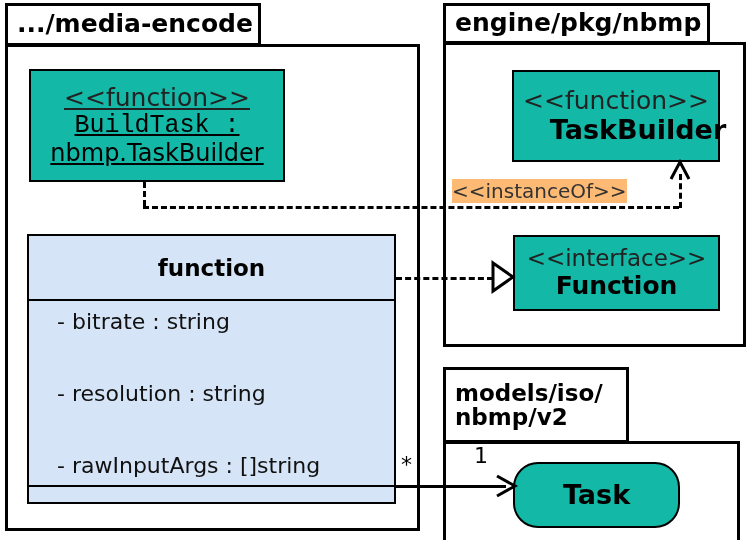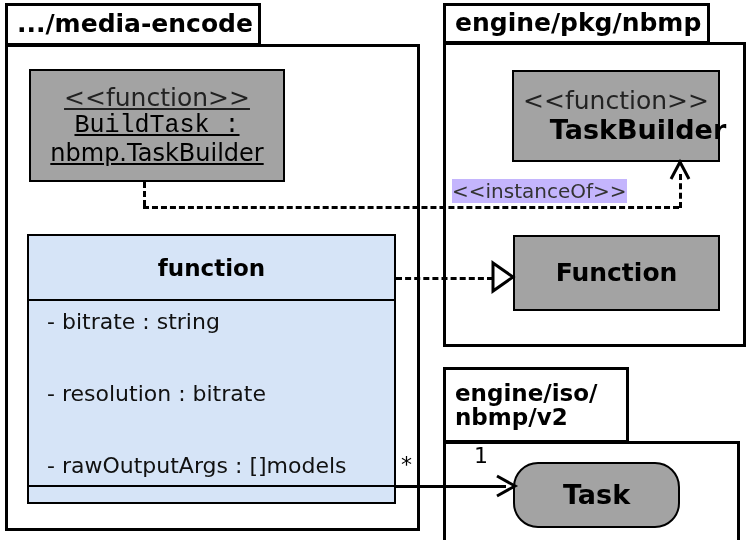--- a/index.html
+++ b/index.html
@@ -43,21 +43,21 @@
     z-index: 2;
   }
 
   
   .uml-box {
     position: absolute;
     border: 2.5px solid #000000;
     box-sizing: border-box;
     z-index: 4;
   }
-  .uml-box.tan { background: #a3a3a3; }
+  .uml-box.tan { background: #14b8a6; }
   .uml-box.blue { background: #d6e4f7; }
 
   .box-center {
     position: absolute;
     left: 0; right: 0; top: 0; bottom: 0;
     display: flex;
     flex-direction: column;
     align-items: center;
     justify-content: center;
     text-align: center;
@@ -83,21 +83,21 @@
     left: 0; right: 0;
     height: 0;
     border-top: 2.5px solid #000000;
   }
   .attr-list {
     position: absolute;
     left: 0; right: 0;
     display: flex;
     flex-direction: column;
     justify-content: space-around;
-    padding-left: 18px;
+    padding-left: 28px;
     box-sizing: border-box;
     gap: 32px;
   }
   .attr-row {
     font-size: 22px;
     color: #111111;
     white-space: nowrap;
   }
 
   
@@ -116,21 +116,21 @@
   .dash-v {
     position: absolute;
     width: 0;
     border-left: 3px dashed #000000;
     z-index: 5;
   }
   .conn-label {
     position: absolute;
     font-size: 20px;
     color: #333333;
-    background: #c4b5fd;
+    background: #fdba74;
     white-space: nowrap;
     z-index: 6;
   }
   .mult-label {
     position: absolute;
     font-size: 22px;
     color: #000000;
     z-index: 6;
   }
   .arrow-svg {
@@ -148,21 +148,21 @@
     <div class="pkg-tab-label" style="font-size:25px;">.../media-encode</div>
   </div>
   <div class="pkg-body" style="left:5px; top:44px; width:415px; height:487px;"></div>
 
   <div class="pkg-tab" style="left:443px; top:3px; width:267px; height:41px;text-align:right;">
     <div class="pkg-tab-label" style="font-size:25px;">engine/pkg/nbmp</div>
   </div>
   <div class="pkg-body" style="left:443px; top:42px; width:303px; height:305px;"></div>
 
   <div class="pkg-tab" style="left:443px; top:367px; width:186px; height:76px;">
-    <div class="pkg-tab-label" style="font-size:23px;">engine/iso/
+    <div class="pkg-tab-label" style="font-size:23px;">models/iso/
 nbmp/v2</div>
   </div>
   <div class="pkg-body" style="left:443px; top:441px; width:297px; height:113px;"></div>
 
   <div class="uml-box tan" style="left:29px; top:69px; width:256px; height:113px;">
     <div class="box-center">
       <div class="stereo uline" style="font-size:25px;">&lt;&lt;function&gt;&gt;</div>
       <div class="uline" style="font-size:25px;font-family:Liberation Mono, monospace;">BuildTask :</div>
       <div class="uline" style="font-size:24px;">nbmp.TaskBuilder</div>
     </div>
@@ -170,37 +170,38 @@
 
   <div class="uml-box tan" style="left:512px; top:70px; width:208px; height:92px;">
     <div class="box-center">
       <div class="stereo" style="font-size:25px;">&lt;&lt;function&gt;&gt;</div>
       <div class="cname-bold" style="font-size:27px;margin-left:44px;">TaskBuilder</div>
     </div>
   </div>
 
   <div class="uml-box tan" style="left:513px; top:235px; width:207px; height:76px;">
     <div class="box-center">
+      <div class="stereo" style="font-size:23px;">&lt;&lt;interface&gt;&gt;</div>
       <div class="cname-bold" style="font-size:25px;">Function</div>
     </div>
   </div>
 
   <div class="uml-box tan" style="left:513px; top:462px; width:167px; height:66px;border-radius:25px;">
     <div class="box-center">
       <div class="cname-bold" style="font-size:27px;">Task</div>
     </div>
   </div>
 
   <div class="uml-box blue" style="left:27px; top:234px; width:369px; height:270px;">
     <div class="cmp-head" style="height:63px;">function</div>
     <div class="cmp-divider" style="top:63px;"></div>
     <div class="attr-list" style="top:66px; height:183px;">
       <div class="attr-row">- bitrate : string</div>
-      <div class="attr-row">- resolution : bitrate</div>
-      <div class="attr-row">- rawOutputArgs : []models</div>
+      <div class="attr-row">- resolution : string</div>
+      <div class="attr-row">- rawInputArgs : []string</div>
     </div>
     <div class="cmp-divider" style="top:249px;"></div>
     <div style="position:absolute; left:0; right:0; top:252px; height:13px;"></div>
   </div>
 
   <div class="dash-v" style="left:143px; top:182px; height:24px;"></div>
 
   <div class="dash-h" style="left:143px; top:206px; width:536px;"></div>
 
   <div class="dash-v" style="left:679px; top:174px; height:34px;"></div>

